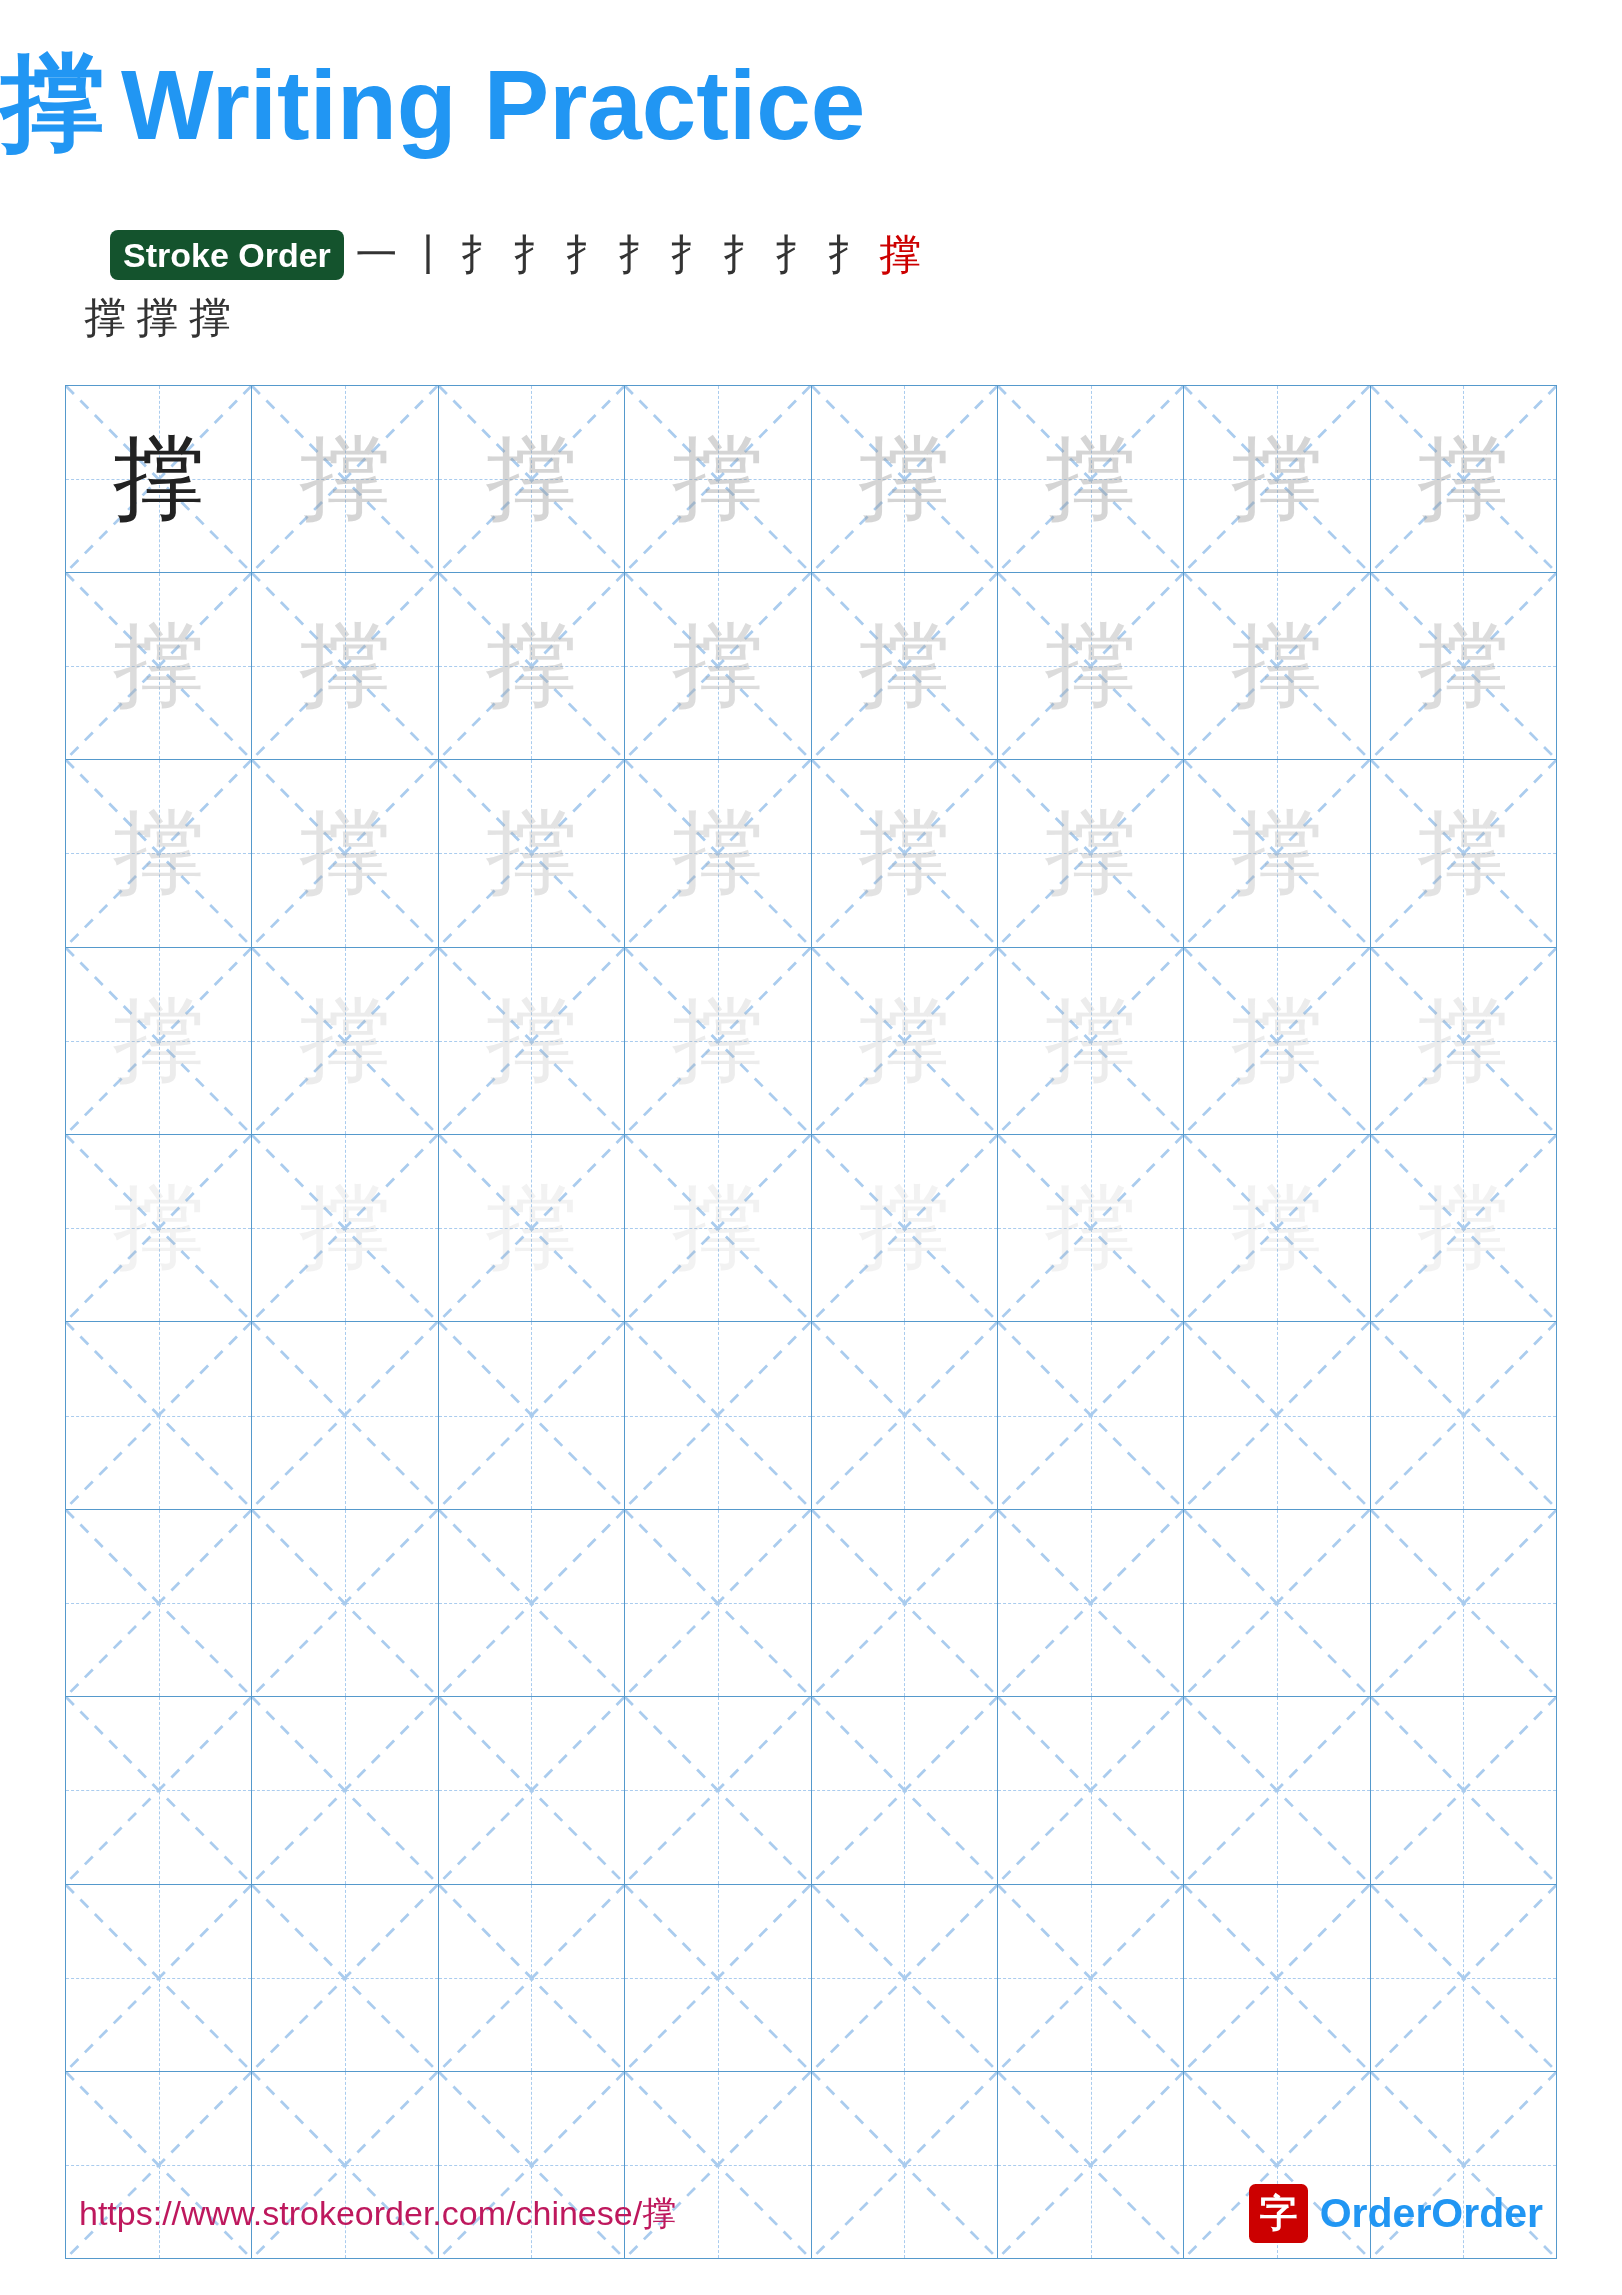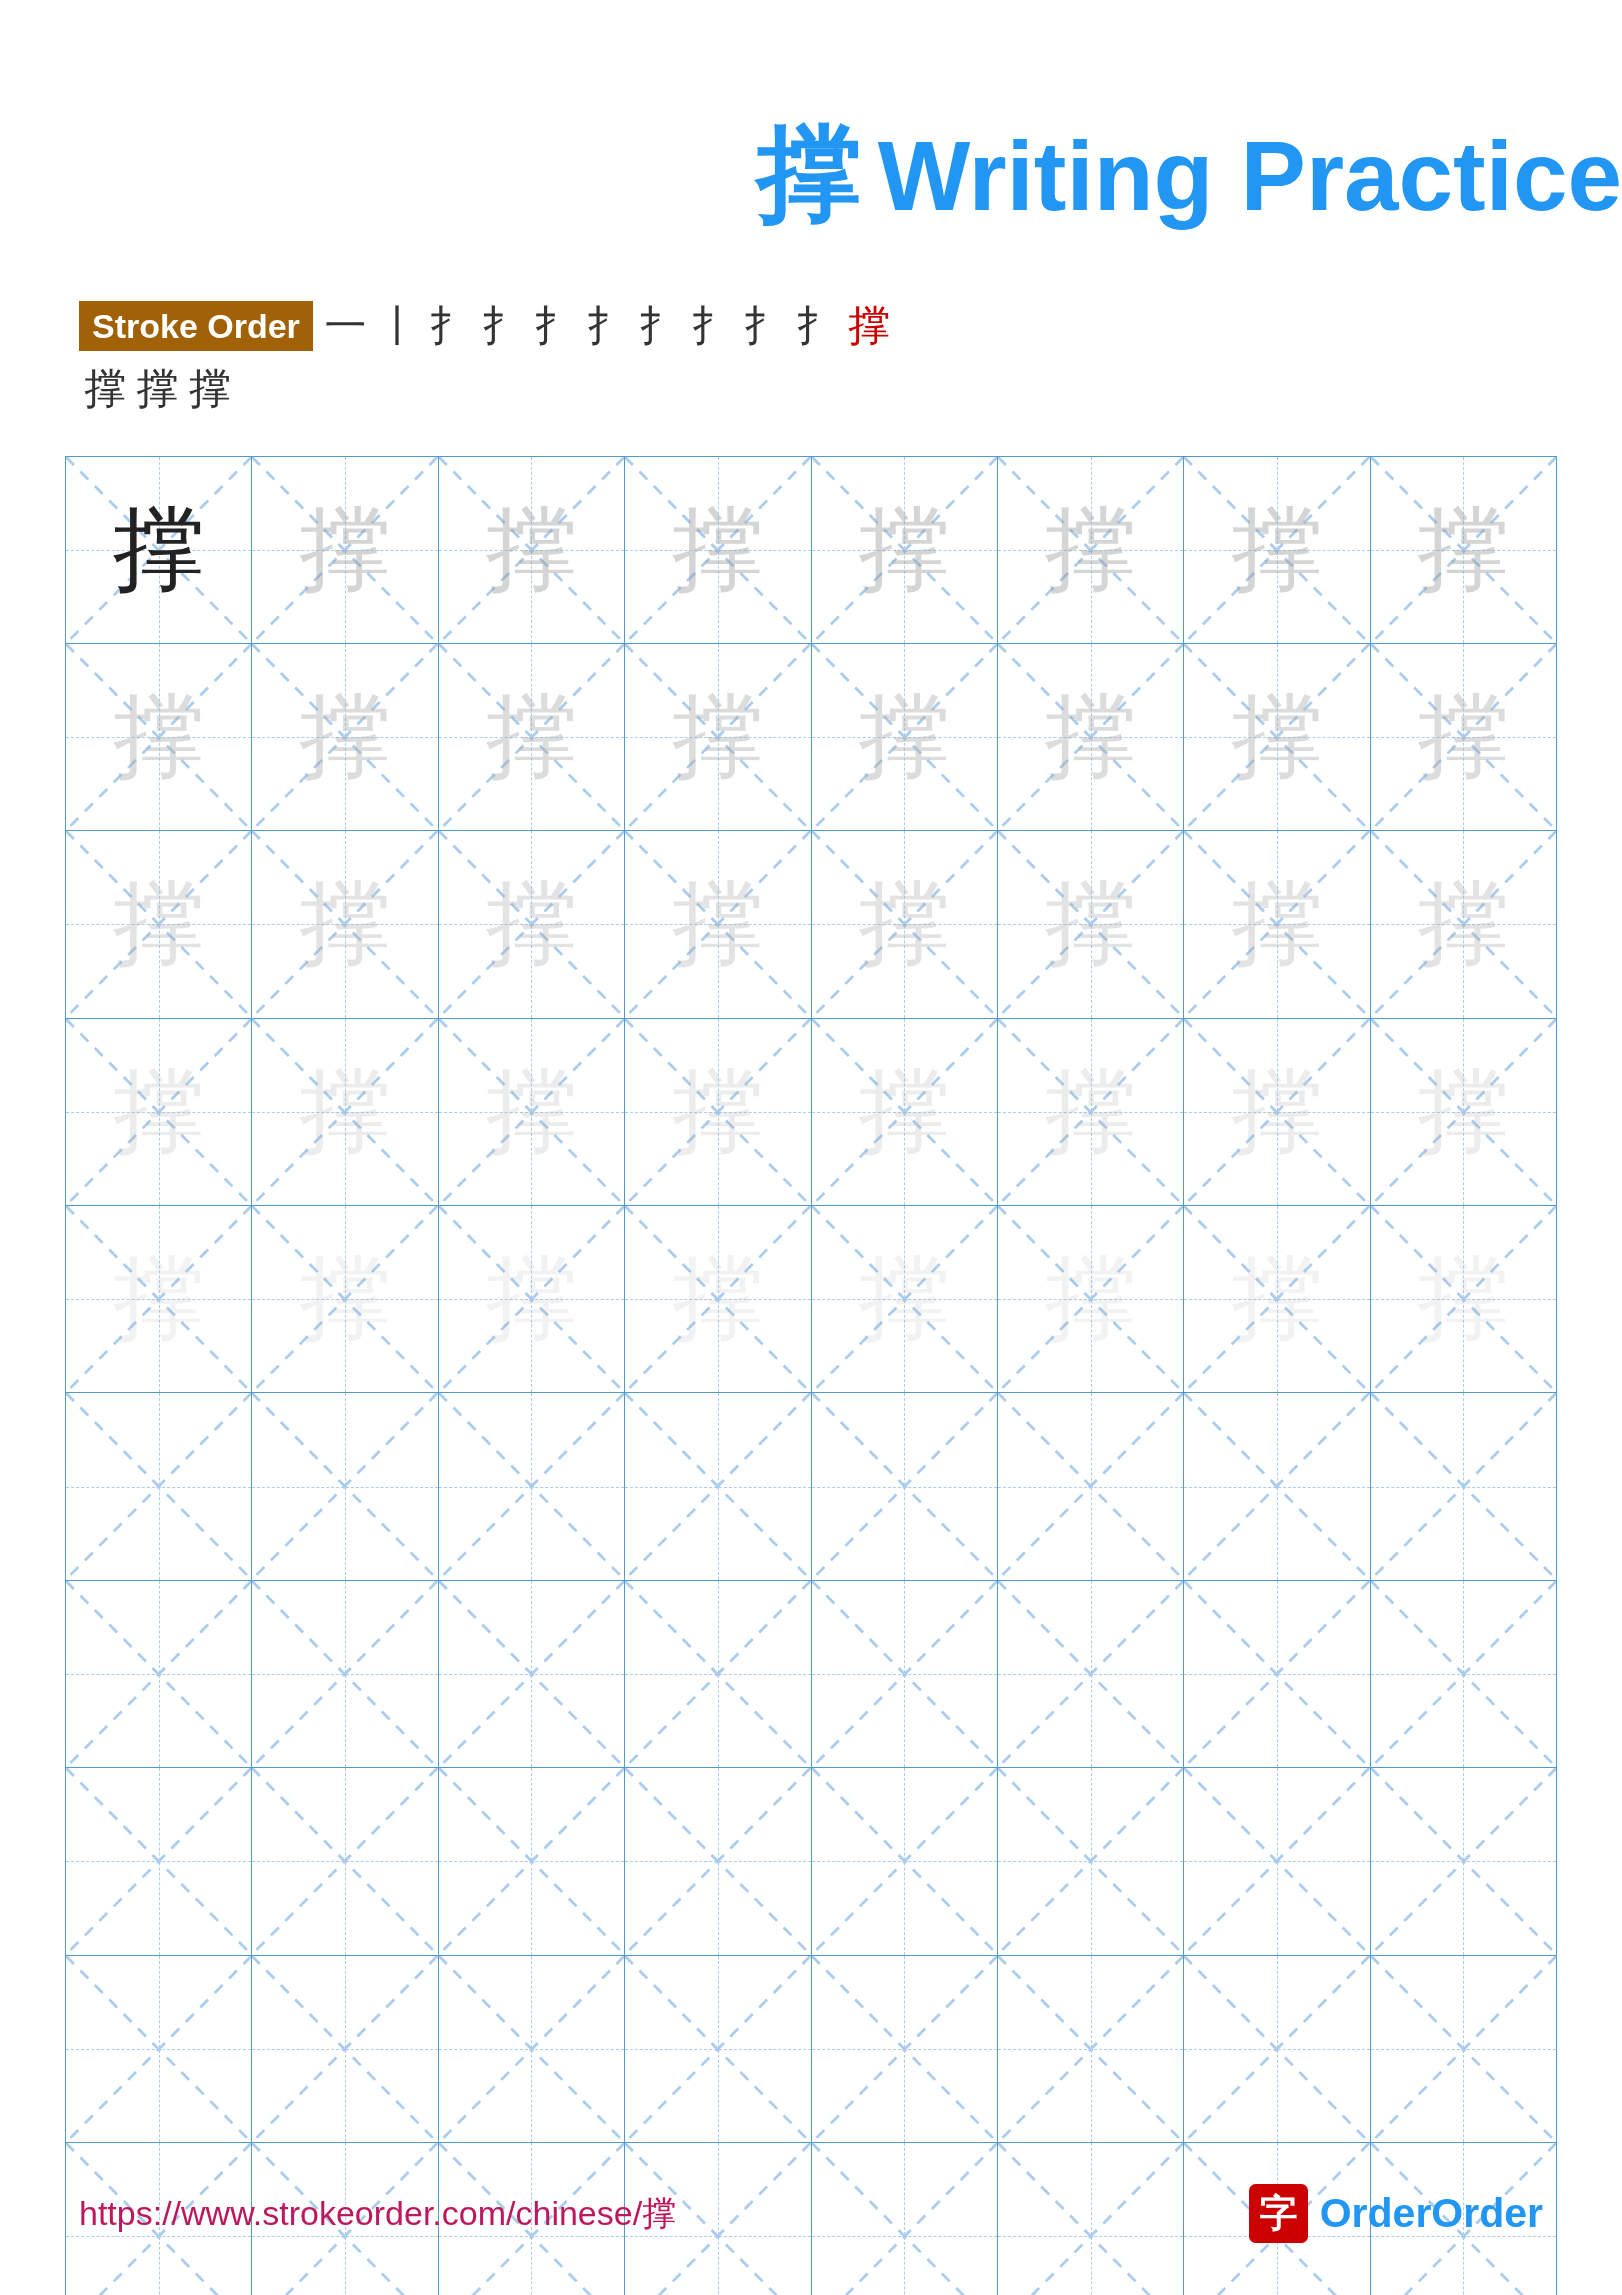--- a/index.html
+++ b/index.html
@@ -6,22 +6,22 @@
     body {
       width: 1622px;
       height: 2295px;
       background: #ffffff;
       font-family: Arial, sans-serif;
       position: relative;
       overflow: hidden;
     }
 
     .page-title {
-      text-align: right;
-      padding-top: 105px;
+      text-align: left;
+      padding-top: 34px;
       margin-bottom: 52px;
     }
     .page-title .char {
       color: #2196F3;
       font-size: 105px;
       font-weight: bold;
     }
     .page-title .text {
       color: #2196F3;
       font-size: 98px;
@@ -34,27 +34,28 @@
       margin-bottom: 39px;
     }
     .stroke-order-row {
       display: flex;
       align-items: center;
       flex-wrap: wrap;
       gap: 6.5px;
       margin-bottom: 6.5px;
     }
     .stroke-order-badge {
-      background: #a16207;
+      background: #14532d;
       color: white;
       font-size: 34px;
       font-weight: bold;
       padding: 5.2px 13px;
-      border-radius: 0;
+      border-radius: 8px;
       white-space: nowrap;
+      margin-left: 31px;
     }
     .stroke-chars {
       display: flex;
       align-items: center;
       flex-wrap: wrap;
       gap: 0px;
     }
     .stroke-char {
       font-size: 44px;
       color: #222;

